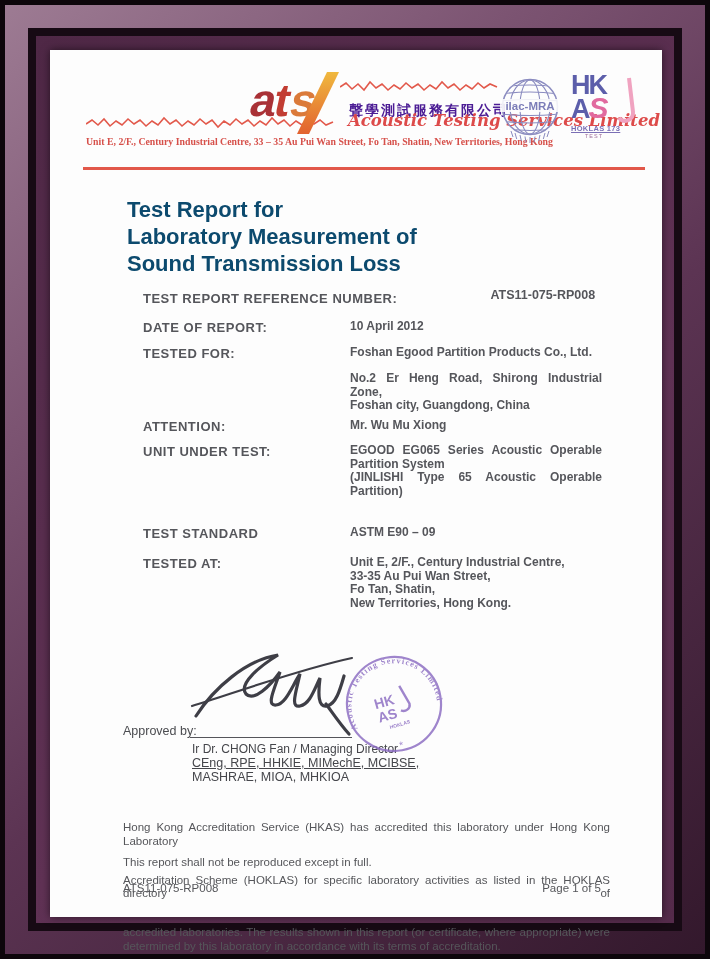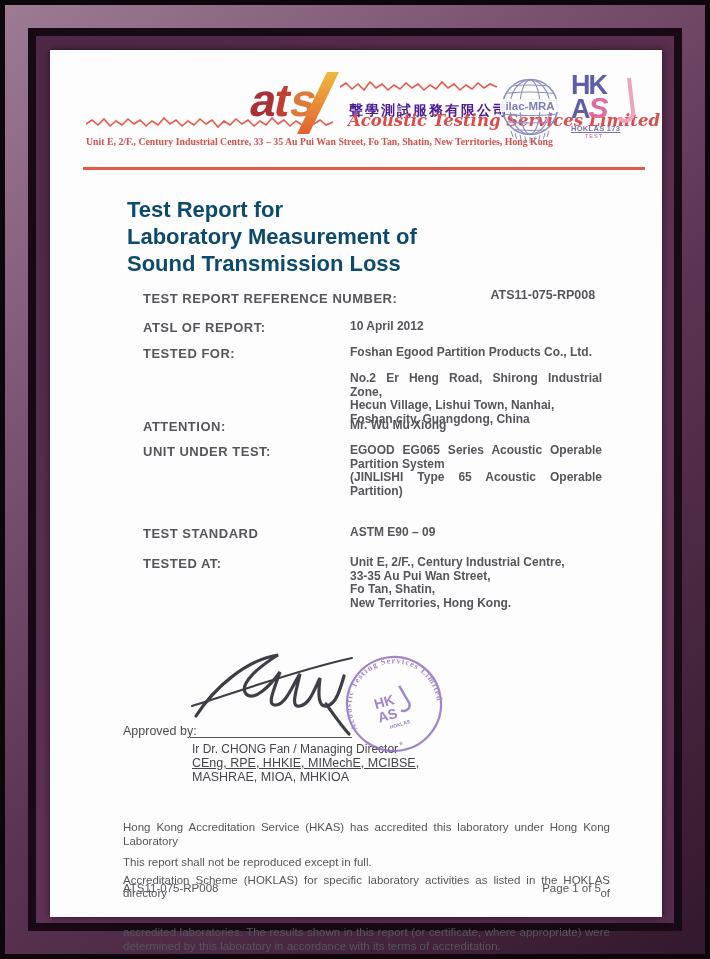--- a/index.html
+++ b/index.html
@@ -151,36 +151,35 @@
     <div>Laboratory Measurement of</div>
     <div>Sound Transmission Loss</div>
   </div>
 
   <div class="row row-ref" style="top:239px">
     <span class="lbl">TEST REPORT REFERENCE NUMBER:</span>
     <span class="val">ATS11-075-RP008</span>
   </div>
 
   <div class="row" style="top:270px">
-    <span class="lbl">ATSL OF REPORT:</span>
+    <span class="lbl">DATE OF REPORT:</span>
     <div class="val">
         <div class="vline">10 April 2012</div>
       </div>
   </div>
 
   <div class="row" style="top:296px">
     <span class="lbl">TESTED FOR:</span>
     <div class="val">
         <div class="vline">Foshan Egood Partition Products Co., Ltd.</div>
       </div>
   </div>
   <div class="row" style="top:322px">
     <div class="val">
       <div class="jl">No.2 Er Heng Road, Shirong Industrial Zone,</div>
-      <div class="vline">Hecun Village, Lishui Town, Nanhai,</div>
       <div class="vline">Foshan city, Guangdong, China</div>
     </div>
   </div>
 
   <div class="row" style="top:369px">
     <span class="lbl">ATTENTION:</span>
     <div class="val">
         <div class="vline">Mr. Wu Mu Xiong</div>
       </div>
   </div>

